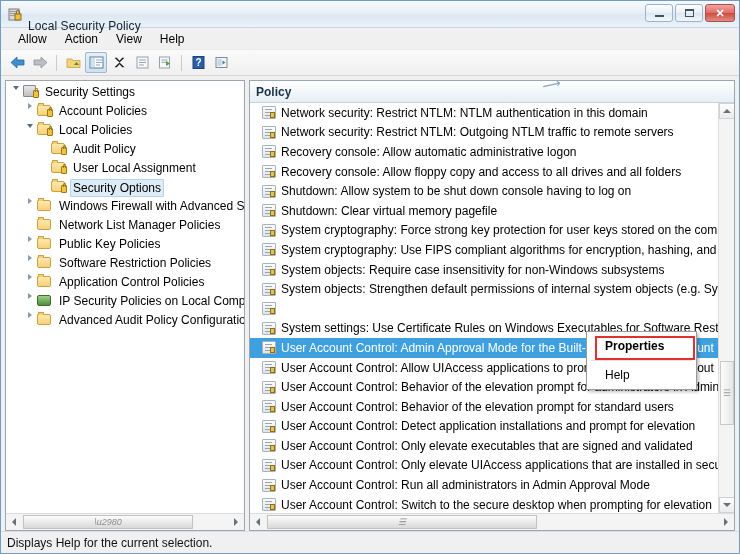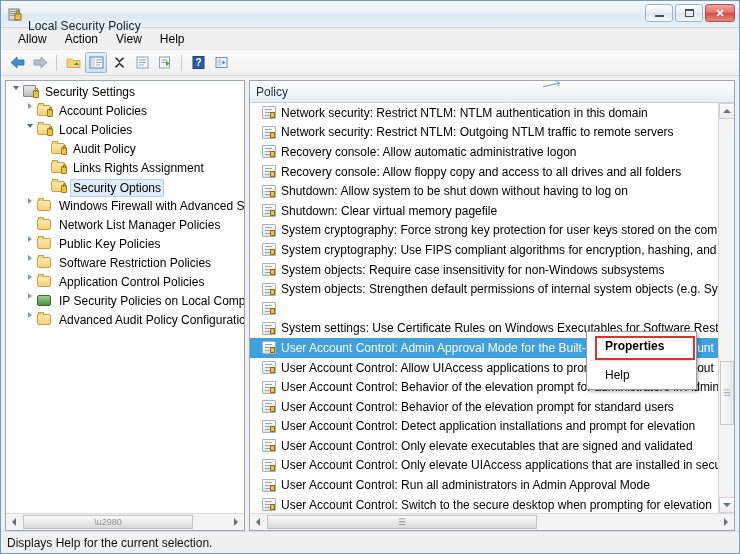--- a/index.html
+++ b/index.html
@@ -231,20 +231,21 @@
     border-bottom: 1px solid #c5d3de;
     display: flex;
     align-items: center;
     position: relative;
   }
   .lhead .col {
     padding-left: 6px;
     font-size: 12px;
     color: #1b3245;
     flex: 1 1 auto;
+    font-weight: bold;
   }
   .sortarrow {
     position: absolute;
     left: 292px; top: -4px;
     color: #8aa8bf;
     font-size: 13px;
     transform: rotate(-12deg);
   }
   .lbody {
     flex: 1 1 auto;
@@ -337,21 +338,21 @@
   }
   .hbtn.l { left: 0; }
   .hbtn.r { right: 0; }
   .hthumb {
     position: absolute;
     top: 1px; height: 14px;
     background: linear-gradient(to bottom,#fdfdfd,#d9d9d9);
     border: 1px solid #c2c2c2;
     box-sizing: border-box;
     display: flex; align-items: center; justify-content: center;
-    color: #8d8d8d; font-size: 9px;
+    color: #8d8d8d; font-size: 9px; font-style: italic;
   }
 
   
   .ctxmenu {
     position: absolute;
     left: 585px; top: 330px;
     width: 111px;
     background: #ffffff;
     border: 1px solid #9b9b9b;
     box-shadow: 2px 2px 3px rgba(0,0,0,0.25);
@@ -537,21 +538,21 @@
               <div class="lockbadge"></div>
             </div>
             <span class="tlabel">Audit Policy</span>
           </div>
           <div class="tnode" style="padding-left: 28px;">
             <div class="tw"></div>
             <div class="ticon">
               <div class="folder"></div>
               <div class="lockbadge"></div>
             </div>
-            <span class="tlabel">Links Rights Assignment</span>
+            <span class="tlabel">User Local Assignment</span>
           </div>
           <div class="tnode sel" style="padding-left: 28px;">
             <div class="tw"></div>
             <div class="ticon">
               <div class="folder"></div>
               <div class="lockbadge"></div>
             </div>
             <span class="tlabel">Security Options</span>
           </div>
           <div class="tnode" style="padding-left: 14px;">
@@ -655,21 +656,21 @@
             <div class="lrow">
               <div class="picon">
                 <div class="lk"></div>
               </div>
               <span>Recovery console: Allow floppy copy and access to all drives and all folders</span>
             </div>
             <div class="lrow">
               <div class="picon">
                 <div class="lk"></div>
               </div>
-              <span>Shutdown: Allow system to be shut down without having to log on</span>
+              <span>Shutdown: Allow system to be shut down console having to log on</span>
             </div>
             <div class="lrow">
               <div class="picon">
                 <div class="lk"></div>
               </div>
               <span>Shutdown: Clear virtual memory pagefile</span>
             </div>
             <div class="lrow">
               <div class="picon">
                 <div class="lk"></div>

